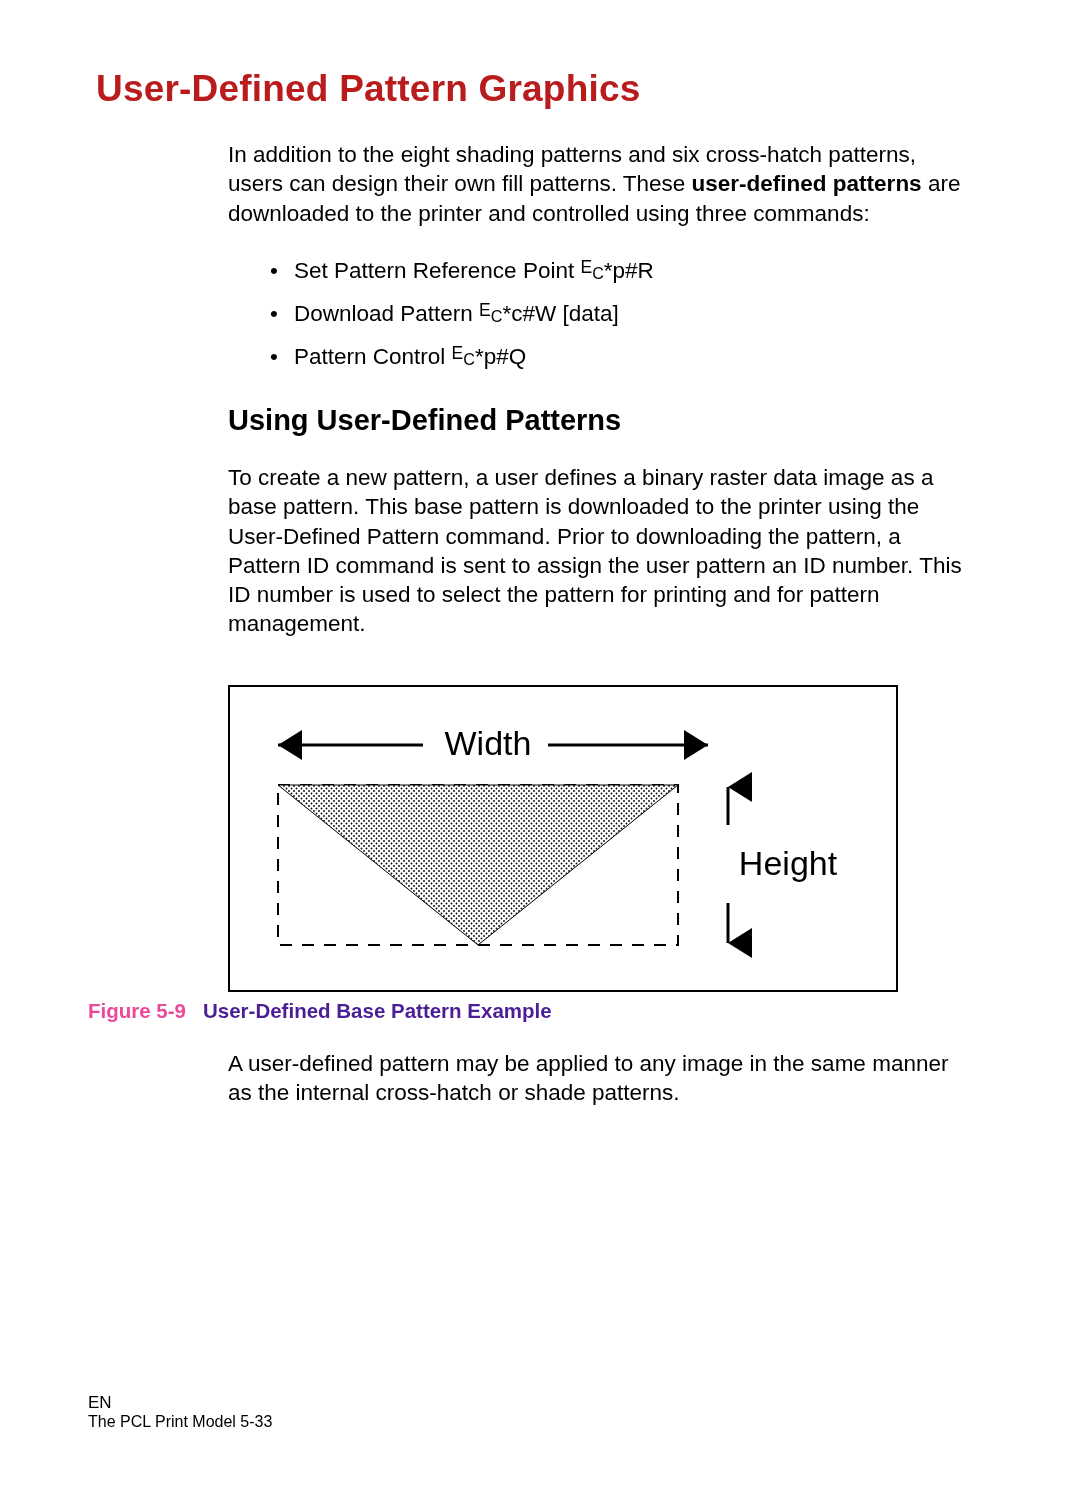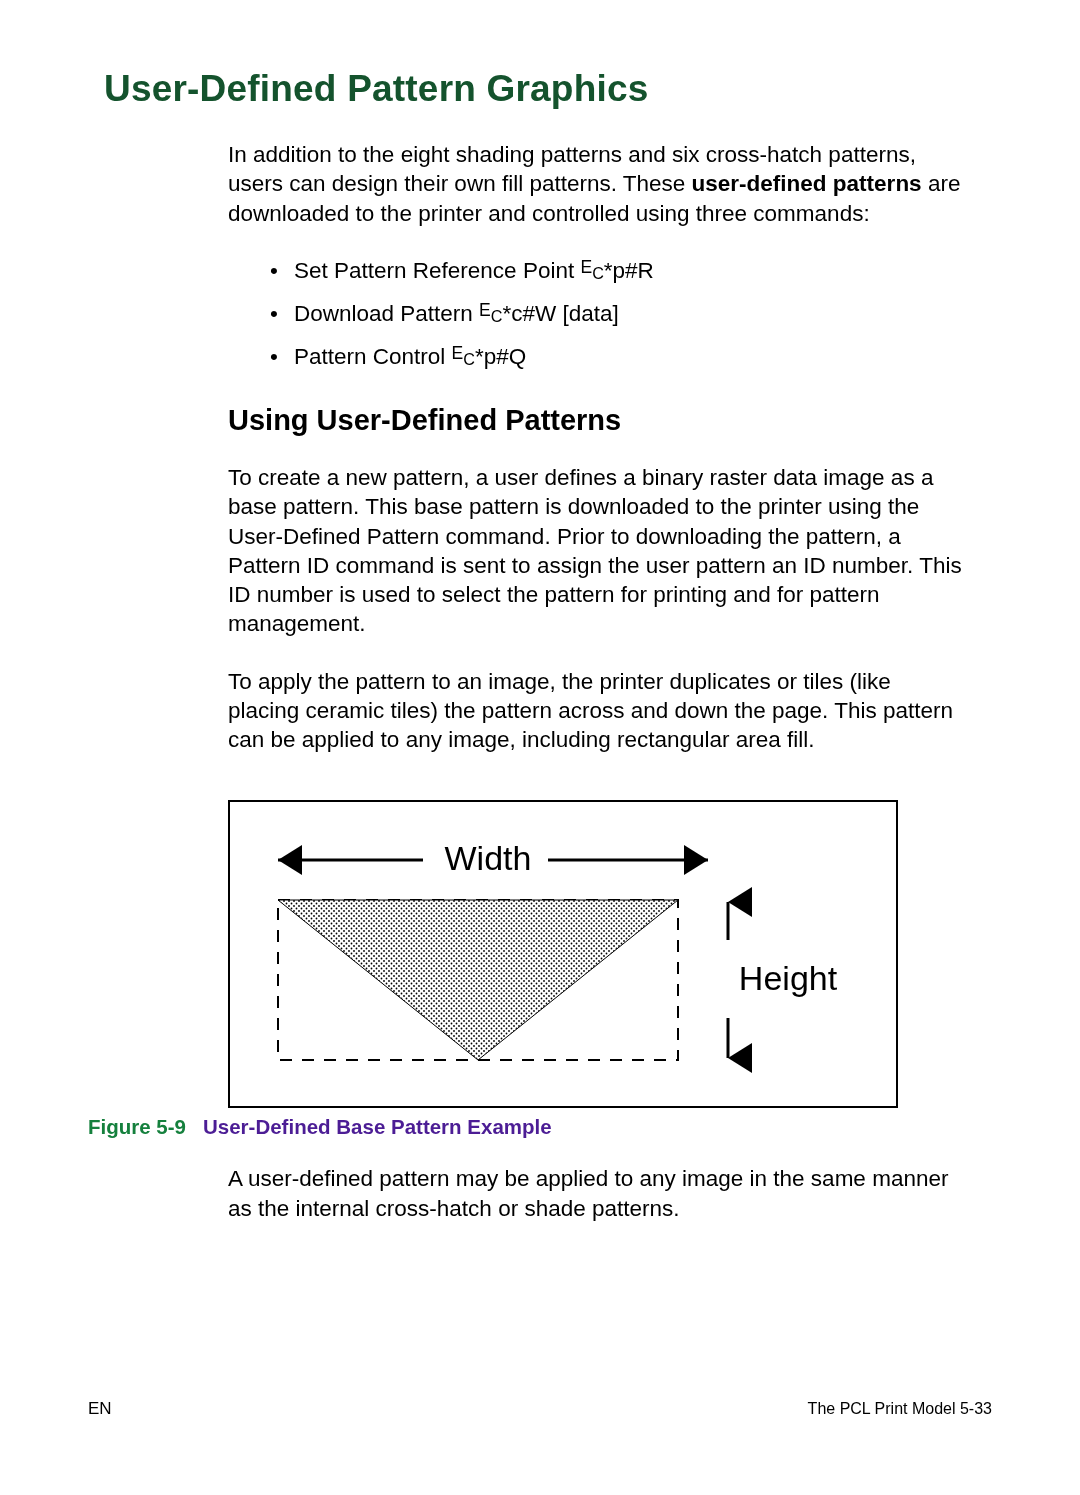--- a/index.html
+++ b/index.html
@@ -13,24 +13,24 @@
     color: #000000;
   }
   .page {
     position: relative;
     width: 1080px;
     height: 1495px;
     box-sizing: border-box;
     padding: 68px 88px 0 88px;
   }
   .h1 {
-    color: #14532d;
+    color: #b91c1c;
     font-size: 37px;
     font-weight: bold;
-    margin: 0 0 30px 16px;
+    margin: 0 0 30px 8px;
     letter-spacing: 0.2px;
   }
   .body-block {
     margin-left: 140px;
     width: 740px;
     font-size: 22.5px;
     line-height: 1.30;
   }
   .para { margin: 0 0 28px 0; }
   .bold { font-weight: bold; margin-top: 20px; }
@@ -64,40 +64,41 @@
     border: 2px solid #000;
     width: 670px;
     padding: 28px 12px 18px 18px;
     box-sizing: border-box;
   }
   .fig-caption-row {
     display: flex;
     margin: 6px 0 24px 0;
   }
   .fig-label {
-    color: #15803d;
+    color: #ec4899;
     font-weight: bold;
     font-size: 20.5px;
     width: 115px;
     flex: 0 0 auto;
     margin-left: -140px;
   }
   .fig-title {
     color: #4c1d95;
     font-weight: bold;
     font-size: 20.5px;
   }
   .footer {
     position: absolute;
-    bottom: 76px;
+    bottom: 64px;
     left: 88px;
     right: 88px;
     display: flex;
     justify-content: space-between;
-    align-items: center;
+    align-items: flex-start;
+    flex-direction: column;
   }
   .footer-left { font-size: 17px; }
   .footer-right { font-size: 16px; }
   
   svg text { font-family: Arial, Helvetica, sans-serif; }
 </style>
 </head>
 <body>
 
 <div class="page">
@@ -119,21 +120,20 @@
       </li>
       <li>
         <span>Pattern Control </span><span class="esc">E</span><span class="escc">C</span><span>*p#Q</span>
       </li>
     </ul>
 
     <h2 class="h2">Using User-Defined Patterns</h2>
 
     <p class="para">To create a new pattern, a user defines a binary raster data image as a base pattern. This base pattern is downloaded to the printer using the User-Defined Pattern command. Prior to downloading the pattern, a Pattern ID command is sent to assign the user pattern an ID number. This ID number is used to select the pattern for printing and for pattern management.</p>
 
-    <p class="para">To apply the pattern to an image, the printer duplicates or tiles (like placing ceramic tiles) the pattern across and down the page. This pattern can be applied to any image, including rectangular area fill.</p>
 
     <div class="figure-wrap">
       <div class="figure-box">
         <svg width="630" height="250" viewBox="0 0 630 250">
           <defs>
             <pattern id="dots" patternUnits="userSpaceOnUse" width="5" height="5">
               <rect width="5" height="5" fill="#ffffff"></rect>
               <circle cx="1" cy="1" r="0.9" fill="#000"></circle>
               <circle cx="3.5" cy="3.5" r="0.9" fill="#000"></circle>
             </pattern>

